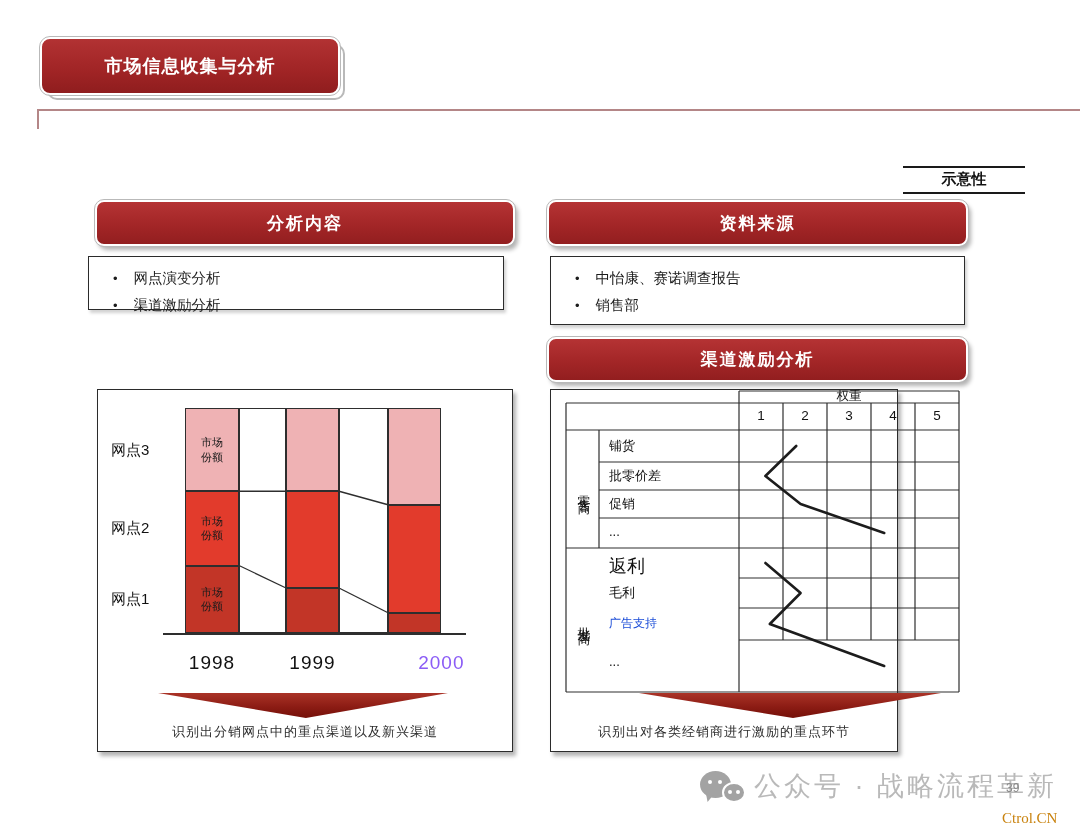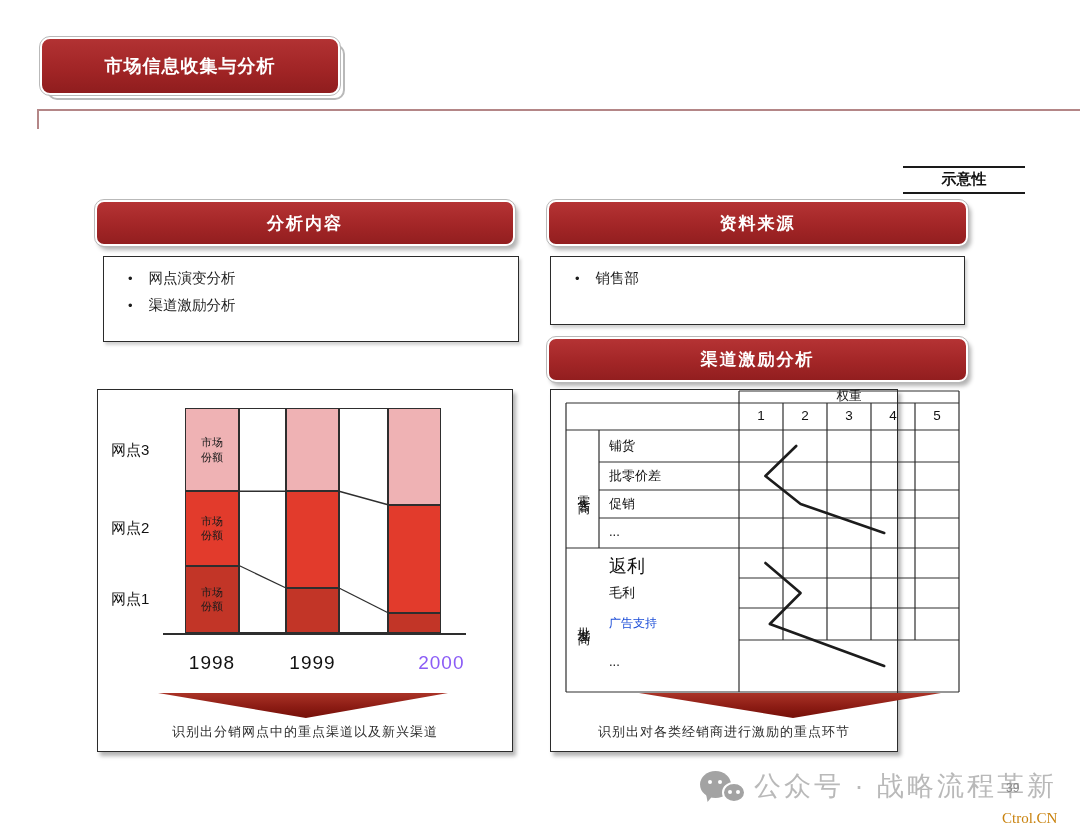--- a/index.html
+++ b/index.html
@@ -27,21 +27,21 @@
        border:2px solid #ffffff;outline:1.3px solid #b9b9b9;border-radius:9px;
        box-shadow:3px 4px 4px rgba(0,0,0,0.30);
        display:flex;align-items:center;justify-content:center;color:#fff;font-size:17px;font-weight:bold;letter-spacing:2px;}
   .hdr-left {left:95px;top:200px;width:420px;height:46px;}
   .hdr-right{left:547px;top:200px;width:421px;height:46px;}
   .hdr2-left {left:95px;top:337px;width:420px;height:45px;}
   .hdr2-right{left:547px;top:337px;width:421px;height:45px;}
 
   
   .bbox{background:#fff;border:1.5px solid #2b2b2b;box-shadow:2px 3px 3px rgba(0,0,0,0.18);}
-  .bbox-left {left:103px;top:256px;width:416px;height:86px;}
+  .bbox-left {left:88px;top:256px;width:416px;height:54px;}
   .bbox-right{left:550px;top:256px;width:415px;height:69px;}
   .bbox ul{list-style:none;margin:8px 0 0 0;padding:0 0 0 24px;}
   .bbox li{font-size:14.5px;color:#1c1c1c;line-height:27px;}
   .bbox li::before{content:"\2022";margin-right:16px;font-size:13px;color:#1c1c1c;}
 
   
   .panel{background:#fff;border:1.5px solid #2b2b2b;box-shadow:3px 4px 4px rgba(0,0,0,0.30);}
   .panel-left {left:97px;top:389px;width:416px;height:363px;}
   .panel-right{left:550px;top:389px;width:348px;height:363px;}
 
@@ -85,20 +85,21 @@
   </div>
 
   <div class="abs bbox bbox-left">
     <ul>
         <li>网点演变分析</li>
         <li>渠道激励分析</li>
       </ul>
   </div>
   <div class="abs bbox bbox-right">
     <ul>
+        <li>中怡康、赛诺调查报告</li>
         <li>销售部</li>
       </ul>
   </div>
 
   <div class="abs hdr hdr2-right">
     <span>渠道激励分析</span>
   </div>
 
   <div class="abs panel panel-left">
     <div class="fill">

